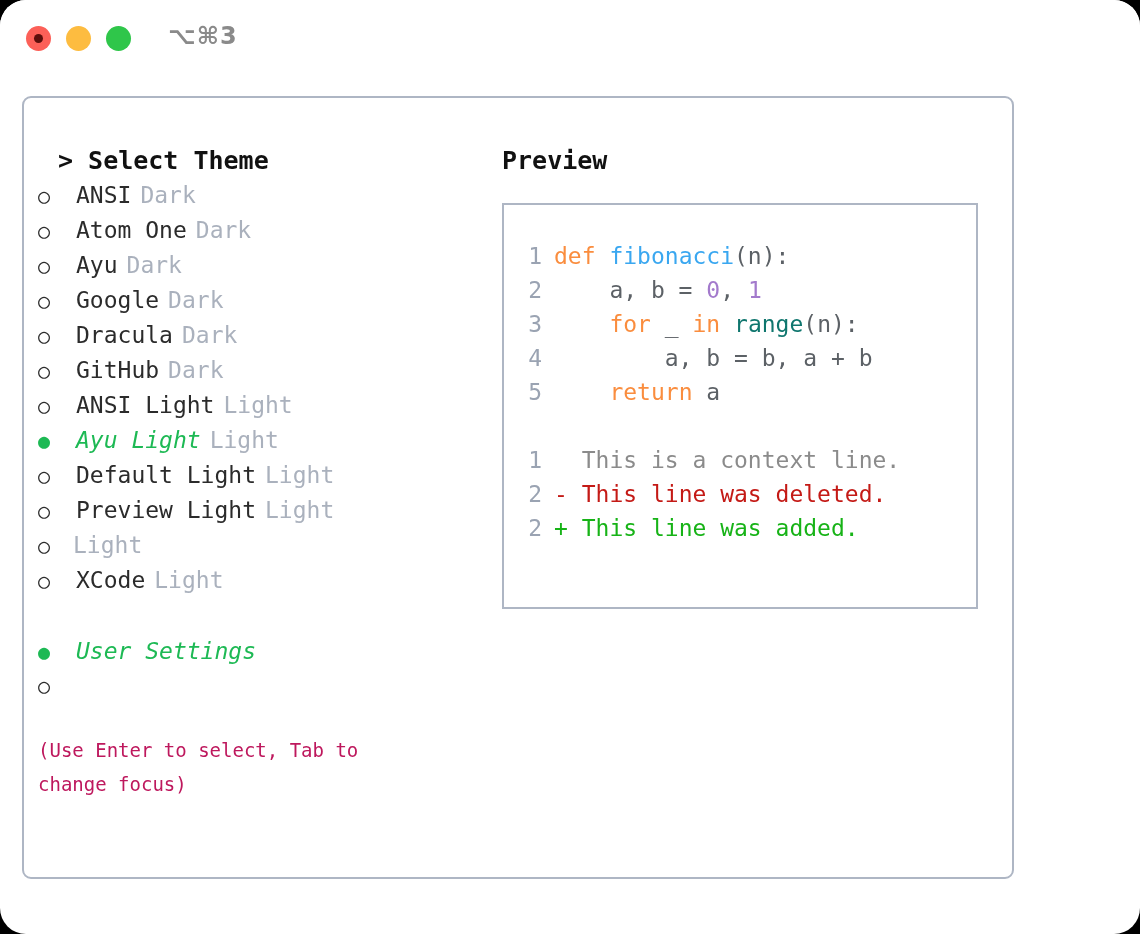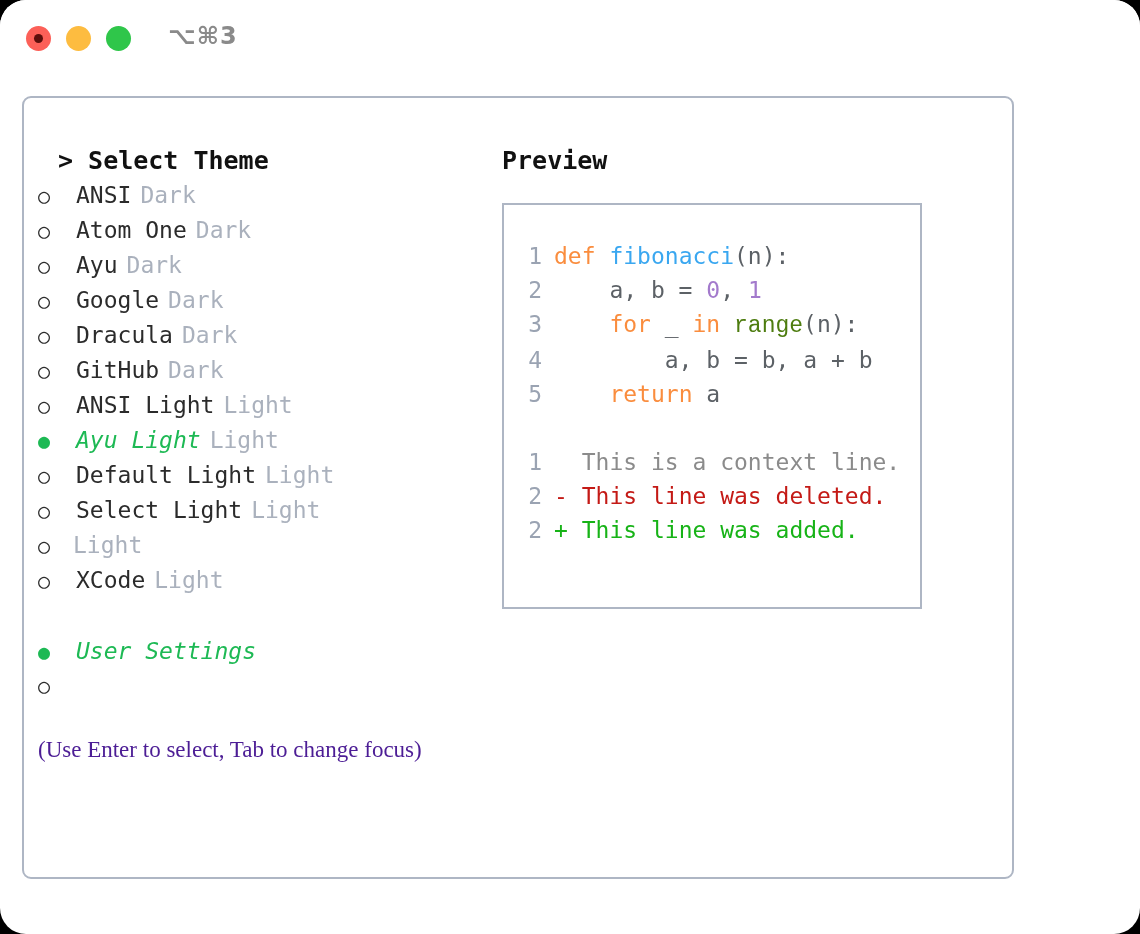--- a/index.html
+++ b/index.html
@@ -96,64 +96,63 @@
   .section-label {
     font-size: 23px;
     line-height: 34px;
     color: #1c1c1c;
     padding-left: 26px;
     white-space: pre;
   }
   .spacer-lg { height: 36px; }
   .spacer-md { height: 30px; }
   #hint {
-    font-size: 23px;
-    line-height: 34px;
-    color: #4c1d95;
+    font-size: 19px;
+    line-height: 34px;
+    color: #be185d;
     width: 400px;
     white-space: pre-wrap;
-    font-family: Liberation Serif, serif;
   }
   
   #right-pane {
     position: absolute;
     left: 478px; top: 46px;
     width: 490px;
   }
   #preview-title {
     font-size: 25px;
     font-weight: bold;
     color: #111111;
     line-height: 34px;
   }
   #preview-box {
     position: absolute;
     left: 0; top: 59px;
-    width: 420px; height: 406px;
+    width: 476px; height: 406px;
     border: 2px solid #aeb6c4;
     background: #ffffff;
   }
   #code {
     position: absolute;
     left: 16px; top: 34px;
     font-size: 23px;
     line-height: 34px;
     white-space: pre;
   }
   .ln {
     display: inline-block;
     width: 22px;
     text-align: right;
     color: #9aa3b2;
     margin-right: 12px;
   }
   .kw   { color: #fa8d3e; }
   .fn   { color: #3aa7f0; }
   .num  { color: #a37acc; }
-  .bif  { color: #4d7c0f; font-family: Liberation Mono, monospace; }
+  .bif  { color: #0f766e; }
   .pl   { color: #5c6166; }
   .blank-row { height: 34px; }
   .ctx  { color: #8b8b8b; }
   .del  { color: #c41a16; }
   .add  { color: #17b317; }
 </style>
 </head>
 <body>
 
 <div id="window">
@@ -174,21 +173,21 @@
       <div id="theme-list">
           <div class="opt"><span class="bullet">○</span><span class="name">ANSI</span><span class="kind">Dark</span></div>
           <div class="opt"><span class="bullet">○</span><span class="name">Atom One</span><span class="kind">Dark</span></div>
           <div class="opt"><span class="bullet">○</span><span class="name">Ayu</span><span class="kind">Dark</span></div>
           <div class="opt"><span class="bullet">○</span><span class="name">Google</span><span class="kind">Dark</span></div>
           <div class="opt"><span class="bullet">○</span><span class="name">Dracula</span><span class="kind">Dark</span></div>
           <div class="opt"><span class="bullet">○</span><span class="name">GitHub</span><span class="kind">Dark</span></div>
           <div class="opt"><span class="bullet">○</span><span class="name">ANSI Light</span><span class="kind">Light</span></div>
           <div class="opt sel"><span class="bullet">●</span><span class="name">Ayu Light</span><span class="kind">Light</span></div>
           <div class="opt"><span class="bullet">○</span><span class="name">Default Light</span><span class="kind">Light</span></div>
-          <div class="opt"><span class="bullet">○</span><span class="name">Select Light</span><span class="kind">Light</span></div>
+          <div class="opt"><span class="bullet">○</span><span class="name">Preview Light</span><span class="kind">Light</span></div>
           <div class="opt"><span class="bullet">○</span><span class="kind">Light</span></div>
           <div class="opt"><span class="bullet">○</span><span class="name">XCode</span><span class="kind">Light</span></div>
         </div>
 
       <div class="spacer-lg"></div>
 
       <div id="apply-list">
           <div class="opt sel"><span class="bullet">●</span><span class="name">User Settings</span></div>
           <div class="opt"><span class="bullet">○</span></div>
         </div>

